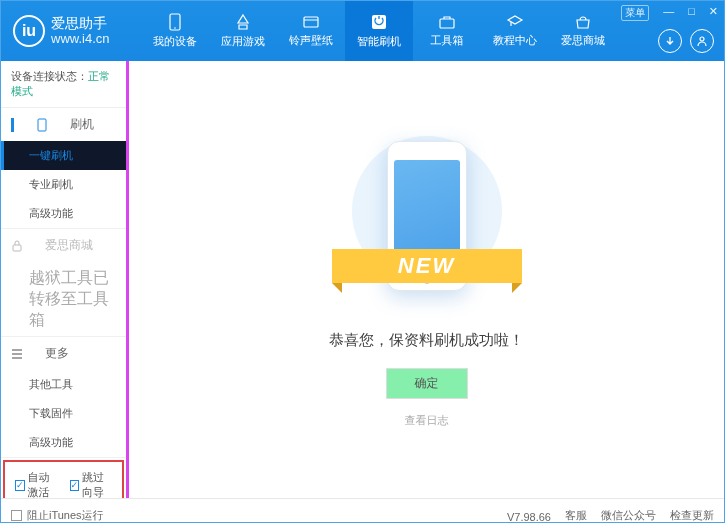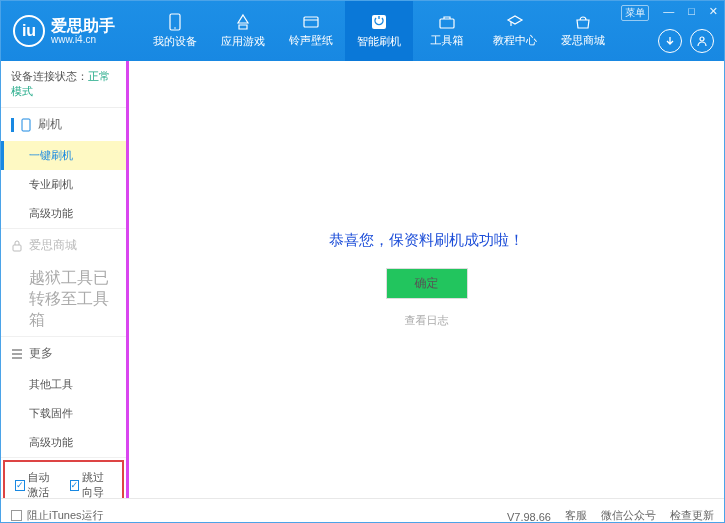--- a/index.html
+++ b/index.html
@@ -1,62 +1,62 @@
 <!DOCTYPE html>
 <html><head>
 <meta charset="utf-8">
 <style>
 * { margin: 0; padding: 0; box-sizing: border-box; font-family: "Microsoft YaHei", Arial, sans-serif; }
 body { background: #fff; width: 725px; height: 523px; overflow: hidden; border: 1px solid #4ba3e8; }
 
 .header { background: linear-gradient(to bottom, #1d8fe6, #1888e2); height: 60px; display: flex; align-items: center; color: #fff; position: relative; }
 .logo-area { display: flex; align-items: center; padding: 0 12px; width: 140px; }
 .logo-circle { width: 32px; height: 32px; border: 2px solid #fff; border-radius: 50%; display: flex; align-items: center; justify-content: center; font-weight: bold; font-size: 16px; margin-right: 6px; }
-.logo-text { font-size: 16px; font-weight: 700; line-height: 1.1; }
-.logo-sub { font-size: 10px; opacity: 0.9; }
+.logo-text { font-size: 14px; font-weight: 400; line-height: 1.1; }
+.logo-sub { font-size: 13px; opacity: 0.9; }
 
 .nav { display: flex; flex: 1; height: 100%; }
 .nav-item { flex: 1; display: flex; flex-direction: column; align-items: center; justify-content: center; font-size: 11px; cursor: pointer; padding: 21px 0; max-width: 68px; }
 .nav-item.active { background: #0a78d8; }
 .nav-icon { width: 20px; height: 18px; margin-bottom: 3px; display: flex; align-items: center; justify-content: center; }
 
 .header-right { position: absolute; right: 6px; top: 4px; display: flex; gap: 14px; font-size: 11px; }
 .title-btn { cursor: pointer; opacity: 0.9; }
 .header-circles { position: absolute; right: 10px; bottom: 8px; display: flex; gap: 8px; }
 .circle-btn { width: 24px; height: 24px; border: 1.5px solid #fff; border-radius: 50%; display: flex; align-items: center; justify-content: center; cursor: pointer; }
 
 .body-area { display: flex; height: calc(100% - 60px - 24px); }
 .sidebar { width: 128px; border-right: 3px solid #d946ef; font-size: 12px; display: flex; flex-direction: column; overflow: hidden; }
 .status-bar { padding: 8px 10px; color: #555; font-size: 11px; border-bottom: 1px solid #eee; }
 .status-val { color: #2a8; font-weight: 500; }
 
 .side-section { border-bottom: 1px solid #f0f0f0; }
-.side-header { display: flex; align-items: center; padding: 8px 10px; color: #666; gap: 6px; cursor: pointer; }
+.side-header { display: flex; align-items: center; padding: 8px 10px; color: #666; gap: 22px; cursor: pointer; }
 .side-header .bar { width: 3px; height: 14px; background: #1888e2; }
 .side-item { padding: 7px 10px 7px 28px; color: #555; cursor: pointer; font-size: 11px; }
-.side-item.active { color: #1888e2; border-left: 3px solid #1888e2; padding-left: 25px; background: #fef9c3; }
+.side-item.active { color: #1888e2; border-left: 3px solid #1888e2; padding-left: 25px; background: #0f172a; }
 .side-note { padding: 6px 10px 6px 28px; color: #aaa; font-size: 16px; line-height: 1.3; }
 
 .checkbox-row { display: flex; gap: 12px; padding: 8px 10px; border: 2px solid #d44; margin: 2px; }
 .chk { display: flex; align-items: center; gap: 3px; font-size: 11px; color: #555; cursor: pointer; }
 .chk-box { width: 11px; height: 11px; border: 1px solid #1888e2; display: flex; align-items: center; justify-content: center; color: #1888e2; font-size: 9px; }
 
 .main { flex: 1; display: flex; flex-direction: column; align-items: center; justify-content: center; padding: 20px; }
 .phone-illust { width: 180px; height: 180px; position: relative; margin-bottom: 20px; }
 .phone-bg { width: 150px; height: 150px; background: #eaf4fd; border-radius: 50%; position: absolute; top: 5px; left: 15px; }
 .phone-body { width: 80px; height: 150px; background: #fff; border-radius: 12px; position: absolute; left: 50px; top: 10px; box-shadow: 0 6px 20px rgba(40,120,200,0.25); border: 1px solid #e0e8f0; }
 .phone-screen { position: absolute; top: 18px; left: 6px; right: 6px; bottom: 20px; background: linear-gradient(160deg, #6ab8f2, #4a9fe8); border-radius: 3px; }
 .phone-home { position: absolute; bottom: 6px; left: 50%; transform: translateX(-50%); width: 10px; height: 10px; border: 1px solid #ccc; border-radius: 50%; }
 .new-ribbon { position: absolute; bottom: 28px; left: -5px; right: -5px; background: #ffc940; color: #fff; font-weight: 900; font-size: 22px; text-align: center; padding: 4px 0; letter-spacing: 2px; font-style: italic; }
 .ribbon-end { position: absolute; width: 0; height: 0; bottom: 18px; }
 .ribbon-end.l { left: -5px; border-right: 10px solid #d9a020; border-bottom: 10px solid transparent; }
 .ribbon-end.r { right: -5px; border-left: 10px solid #d9a020; border-bottom: 10px solid transparent; }
 
-.success-msg { font-size: 15px; color: #1d4ed8; margin-bottom: 18px; }
-.ok-btn { border: 1px solid #ddd; background: #22c55e; padding: 6px 28px; font-size: 12px; color: #555; cursor: pointer; margin-bottom: 14px; }
+.success-msg { font-size: 15px; color: #404040; margin-bottom: 18px; }
+.ok-btn { border: 1px solid #ddd; background: #86efac; padding: 6px 28px; font-size: 12px; color: #555; cursor: pointer; margin-bottom: 14px; }
 .log-link { font-size: 11px; color: #aaa; cursor: pointer; }
 
 .footer { height: 33px; border-top: 1px solid #e8e8e8; display: flex; align-items: center; padding: 0 10px; font-size: 11px; color: #666; }
 .footer-left { display: flex; align-items: center; gap: 5px; }
 .footer-chk { width: 11px; height: 11px; border: 1px solid #999; }
 .footer-right { margin-left: auto; display: flex; align-items: flex-end; gap: 14px; }
 .footer-link { cursor: pointer; }
 </style>
 </head>
 <body>
@@ -202,20 +202,30 @@
         </label>
       <label class="chk">
           <span class="chk-box">✓</span>
           <span>跳过向导</span>
         </label>
     </div>
 
   </div>
 
   <div class="main">
+    <div class="phone-illust">
+      <div class="phone-bg"></div>
+      <div class="phone-body">
+        <div class="phone-screen"></div>
+        <div class="phone-home"></div>
+      </div>
+      <div class="new-ribbon">NEW</div>
+      <div class="ribbon-end l"></div>
+      <div class="ribbon-end r"></div>
+    </div>
     <div class="success-msg">恭喜您，保资料刷机成功啦！</div>
     <button class="ok-btn">确定</button>
     <div class="log-link">查看日志</div>
   </div>
 </div>
 
 <div class="footer">
   <div class="footer-left">
     <span class="footer-chk"></span>
     <span>阻止iTunes运行</span>

